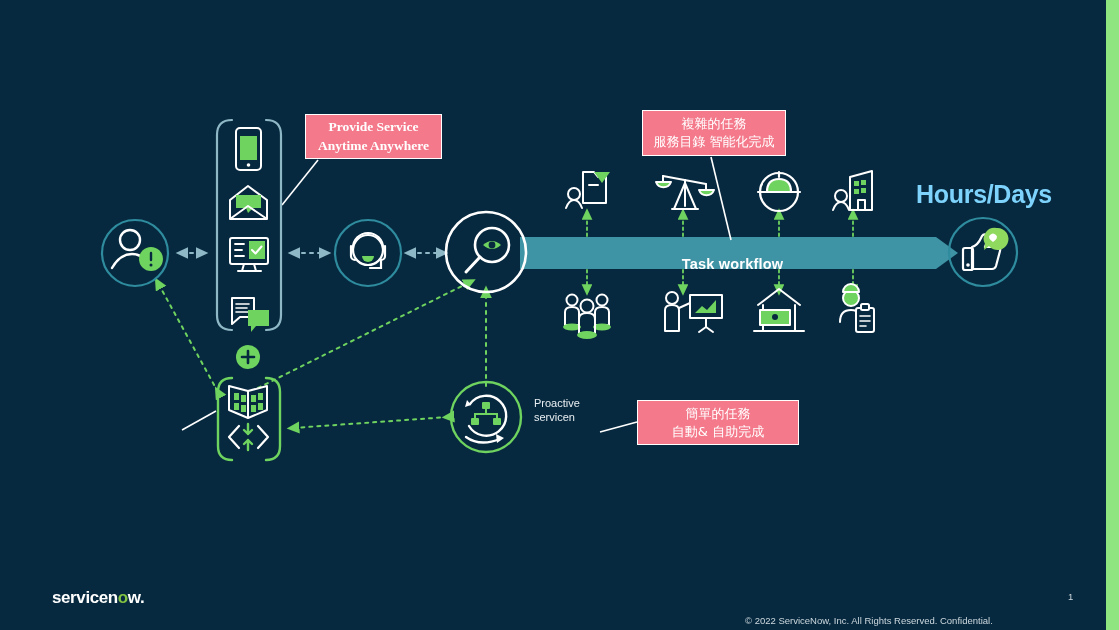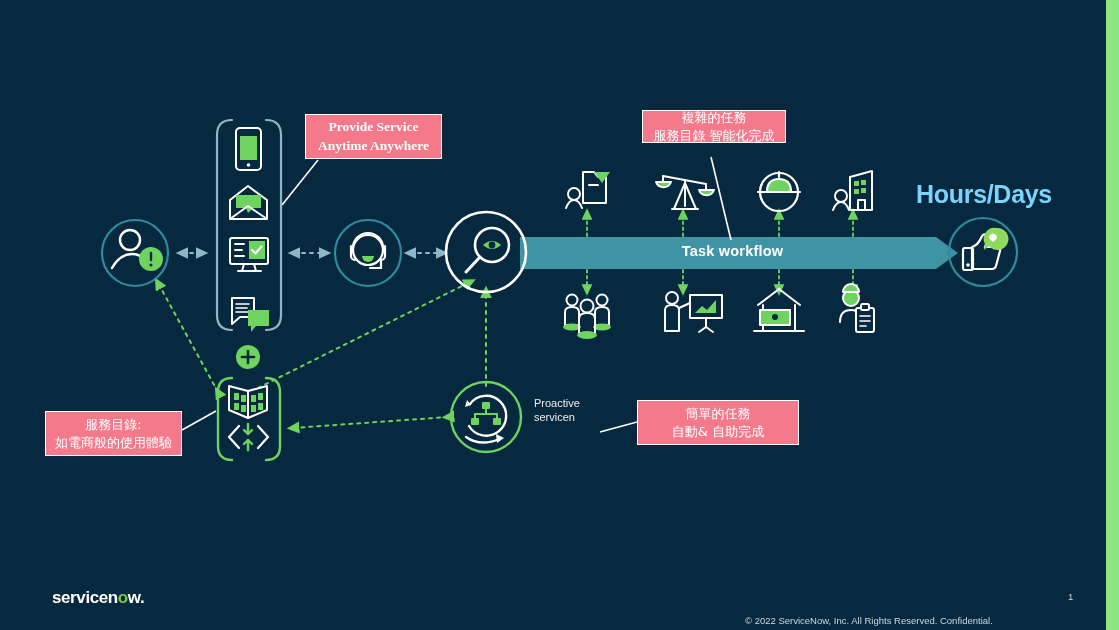--- a/index.html
+++ b/index.html
@@ -12,29 +12,29 @@
   
   .callout{position:absolute;background:#f4798b;border:1px solid #ffffff;
            color:#ffffff;text-align:center;display:flex;flex-direction:column;
            align-items:center;justify-content:center;line-height:1.35;
            box-sizing:border-box;}
   .callout .ln{display:block;white-space:nowrap;}
   .callout.serif{font-family:"Liberation Serif",serif;font-weight:bold;font-size:13.5px;}
   .callout.cjk{font-family:"DejaVu Sans",sans-serif;font-size:13px;}
 
   #callout-provide{left:305px;top:114px;width:137px;height:45px;align-items:center;}
-  #callout-complex{left:642px;top:110px;width:144px;height:33px;}
+  #callout-complex{left:642px;top:110px;width:144px;height:46px;}
   #callout-simple{left:637px;top:400px;width:162px;height:45px;}
   #callout-catalog{left:45px;top:411px;width:137px;height:45px;}
 
   
   .lbl{position:absolute;color:#7dd3fc;}
   #lbl-hours{left:916px;top:180px;font-size:25px;font-weight:bold;letter-spacing:-0.3px;}
   #lbl-proactive{left:534px;top:397px;font-size:11px;line-height:1.25;color:#e8eef2;}
-  #lbl-taskflow{left:520px;top:243px;width:425px;text-align:center;font-size:14.5px;
+  #lbl-taskflow{left:520px;top:256px;width:425px;text-align:center;font-size:14.5px;
                 font-weight:bold;color:#ffffff;letter-spacing:.2px;}
 
   
   #footer-logo{position:absolute;left:52px;top:588px;font-size:17px;font-weight:bold;
                letter-spacing:-0.4px;color:#ffffff;}
   #footer-logo .g{color:#81c342;}
   #footer-copy{position:absolute;left:745px;top:591px;font-size:9.5px;color:#ccd8de;margin-top:24px;}
   #footer-page{position:absolute;left:1068px;top:591px;font-size:9.5px;color:#ccd8de;}
 </style>
 </head>
@@ -316,24 +316,20 @@
   <div class="callout cjk" id="callout-complex">
     <span class="ln">複雜的任務</span>
     <span class="ln">服務目錄 智能化完成</span>
   </div>
 
   <div class="callout cjk" id="callout-simple">
     <span class="ln">簡單的任務</span>
     <span class="ln">自動&amp; 自助完成</span>
   </div>
 
-  <div class="callout cjk" id="callout-catalog">
-    <span class="ln">服務目錄:</span>
-    <span class="ln">如電商般的使用體驗</span>
-  </div>
 
   <div class="lbl" id="lbl-hours">Hours/Days</div>
 
   <div class="lbl" id="lbl-proactive">
     <div>Proactive</div>
     <div>servicen</div>
   </div>
 
   <div class="lbl" id="lbl-taskflow">Task workflow</div>
 

